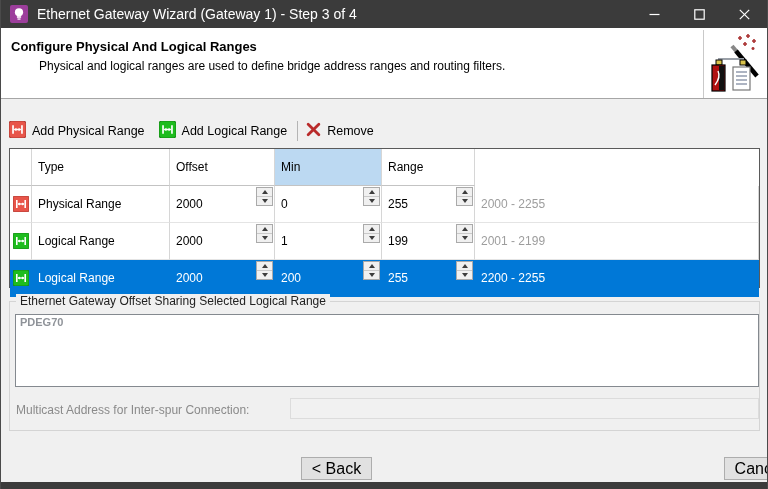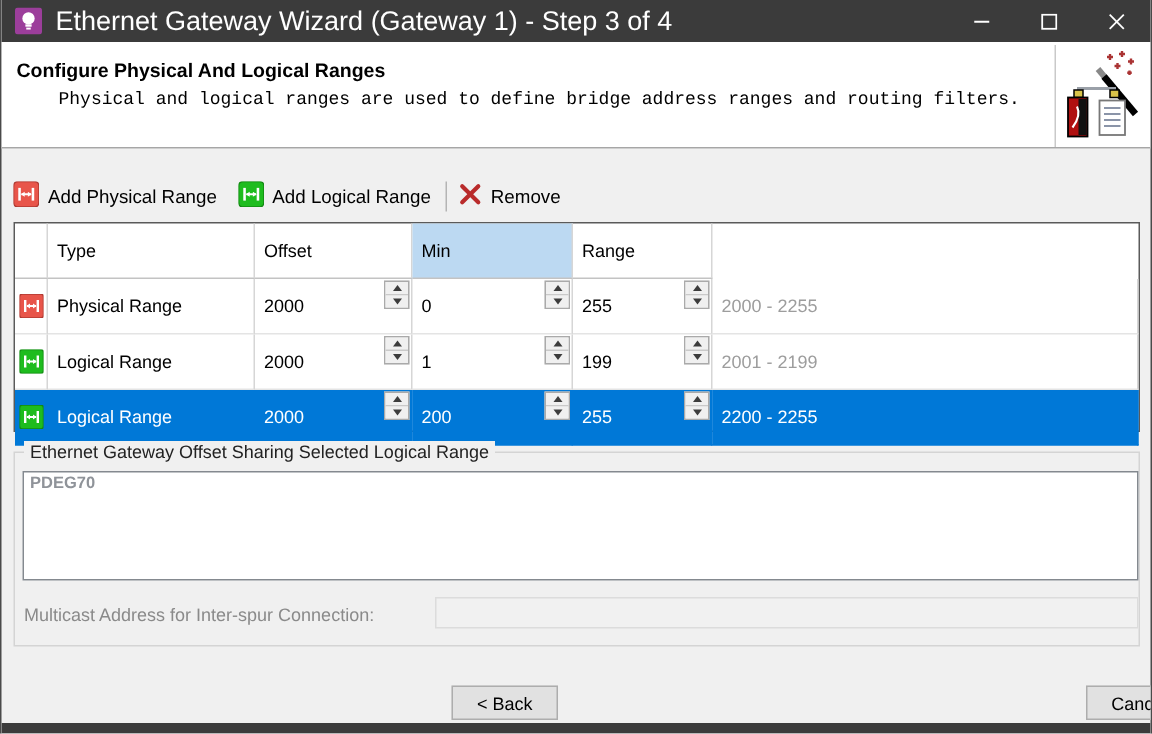--- a/index.html
+++ b/index.html
@@ -6,28 +6,28 @@
   body { background:#c8c8c8; font-family:"Liberation Sans", sans-serif; }
   .window{
     position:relative; width:768px; height:489px; background:#f0f0f0;
     border-left:1px solid #4a4a4a; border-right:1px solid #4a4a4a;
     overflow:hidden; font-size:12px; color:#000;
   }
   
   .titlebar{ position:absolute; top:0; left:0; width:100%; height:28px; background:#3b3b3b;
     display:flex; align-items:center; }
   .app-icon{ width:18px; height:18px; margin-left:9px; flex:0 0 auto; }
-  .title-text{ color:#fff; font-size:18px; margin-left:9px; white-space:nowrap; }
+  .title-text{ color:#fff; font-size:14px; margin-left:9px; white-space:nowrap; }
   .win-controls{ margin-left:auto; display:flex; height:28px; }
   .win-btn{ width:45px; height:28px; display:flex; align-items:center; justify-content:center; background:transparent; border:0; cursor:default; }
   
   .header{ position:absolute; top:28px; left:0; width:100%; height:71px; background:#fff;
     border-bottom:1px solid #a6a6a6; }
   .header-title{ position:absolute; left:10px; top:11px; font-weight:bold; font-size:13px; }
-  .header-desc{ position:absolute; left:38px; top:31px; font-size:12px;font-family:Liberation Mono, monospace; }
+  .header-desc{ position:absolute; left:38px; top:31px; font-size:12px; }
   .wizard-art{ position:absolute; right:4px; top:2px; width:60px; height:68px;
     border-left:1px solid #c9c9c9; background:#fff; display:flex; align-items:center; justify-content:center; }
   
   .toolbar{ position:absolute; top:114px; left:0; width:100%; height:34px;
     display:flex; align-items:center; padding-left:8px; }
   .tool-btn{ display:flex; align-items:center; gap:6px; background:transparent; border:0;
     font-family:"Liberation Sans", sans-serif; font-size:12.5px; color:#000; padding:3px 6px 3px 0; cursor:default; }
   .tool-sep{ width:1px; height:20px; background:#b4b4b4; margin:0 8px 0 4px; }
   
   .grid{ position:absolute; left:8px; top:148px; width:751px; height:140px;
@@ -54,21 +54,21 @@
   .groupbox{ position:absolute; left:8px; top:301px; width:751px; height:130px;
     border:1px solid #d4d4d4; }
   .gb-label{ position:absolute; top:-8px; left:6px; background:#f0f0f0; padding:0 4px; font-size:12px; color:#222; }
   .devices-box{ position:absolute; left:5px; top:12px; width:744px; height:73px;
     background:#fff; border:1px solid #84898f; padding:1px 4px; font-size:11px; font-weight:bold; color:#8f9399; }
   .mc-label{ position:absolute; left:6px; top:101px; color:#8a8a8a; font-size:12px; }
   .mc-field{ position:absolute; left:280px; top:96px; width:469px; height:21px;
     background:#f1f1f1; border:1px solid #dcdcdc; }
   
   .btn{ position:absolute; height:23px; width:71px; background:#e1e1e1; border:1px solid #adadad;
-    font-family:"Liberation Sans", sans-serif; font-size:12px; color:#000; cursor:default; }
+    font-family:"Liberation Sans", sans-serif; font-size:16px; color:#000; cursor:default; }
   .btn-back{ left:300px; top:457px; }
   .btn-next{ left:447px; top:457px; }
   .btn-cancel{ left:683px; top:457px;margin-left:40px; }
   .bottom-strip{ position:absolute; bottom:0; left:0; width:100%; height:7px; background:#3b3b3b; }
 </style>
 </head>
 <body>
 
 <div class="window">
 

